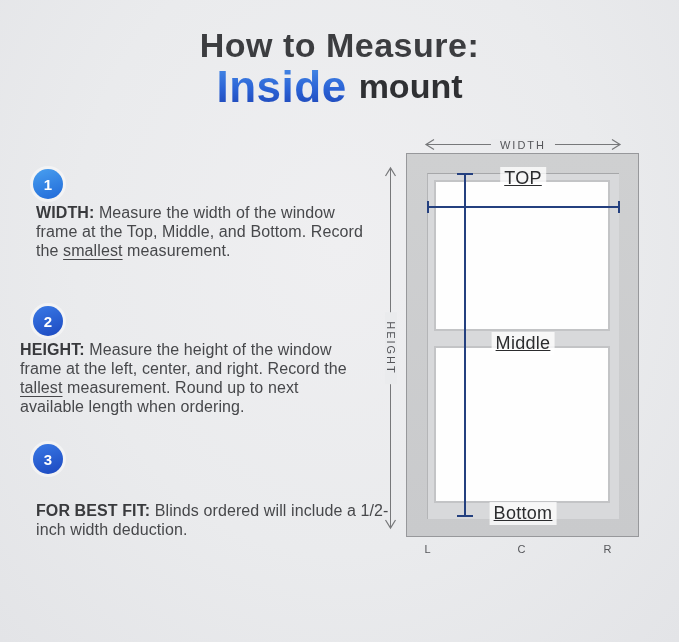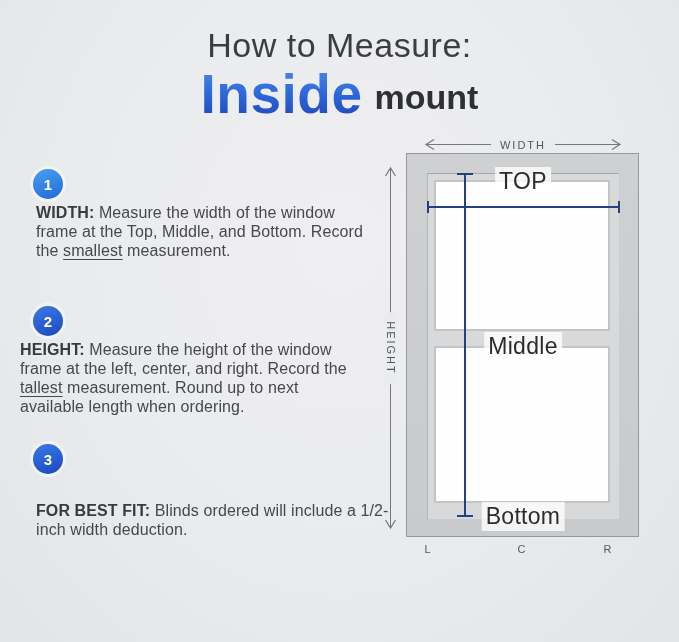--- a/index.html
+++ b/index.html
@@ -7,28 +7,28 @@
   body { font-family:"Liberation Sans","DejaVu Sans",sans-serif; }
 
   .page {
     position:relative; width:679px; height:642px; overflow:hidden;
     background: radial-gradient(ellipse at 50% 38%, #efeff1 0%, #eaebed 55%, #e3e4e7 100%);
   }
 
   
   .title-line1 {
     position:absolute; top:26px; left:0; width:100%;
-    text-align:center; font-size:34px; font-weight:400; color:#3c3d40; letter-spacing:0.5px;
+    text-align:center; font-size:34px; font-weight:700; color:#3c3d40; letter-spacing:0.5px;
   }
   .title-line2 {
     position:absolute; top:62px; left:0; width:100%;
     text-align:center; white-space:nowrap;
   }
   .title-accent {
-    font-size:55px; font-weight:700; letter-spacing:0.5px; color:#2457cf;
+    font-size:44px; font-weight:700; letter-spacing:0.5px; color:#2457cf;
     background:linear-gradient(180deg,#4a90e8 0%, #2b63d6 55%, #1c41b2 100%);
     -webkit-background-clip:text; background-clip:text;
     -webkit-text-fill-color:transparent; color:transparent;
   }
   .title-rest { font-size:34px; font-weight:600; color:#2f3033; margin-left:12px; vertical-align:4px;text-align:right; }
 
   
   .step-circle {
     position:absolute; width:30px; height:30px; border-radius:50%;
     display:flex; align-items:center; justify-content:center;
@@ -89,21 +89,21 @@
   }
   .measure-h::before, .measure-h::after {
     content:""; position:absolute; top:-5px; width:2px; height:12px; background:#24407f;
   }
   .measure-h::before { left:0; }
   .measure-h::after { right:0; }
 
   .win-label {
     position:absolute; transform:translateX(-50%);
     background:rgba(255,255,255,0.78); padding:1px 4px;
-    font-size:23px; color:#2b2c2e; letter-spacing:0.3px; white-space:nowrap;
+    font-size:18px; color:#2b2c2e; letter-spacing:0.3px; white-space:nowrap;text-decoration:underline;
   }
   .label-top    { left:523px; top:167px; }
   .label-middle { left:523px; top:332px; }
   .label-bottom { left:523px; top:502px; }
 
   .pos-label {
     position:absolute; transform:translateX(-50%);
     font-size:11px; color:#55565a; letter-spacing:1px;
   }
   .pos-l { left:428px; top:543px; }

